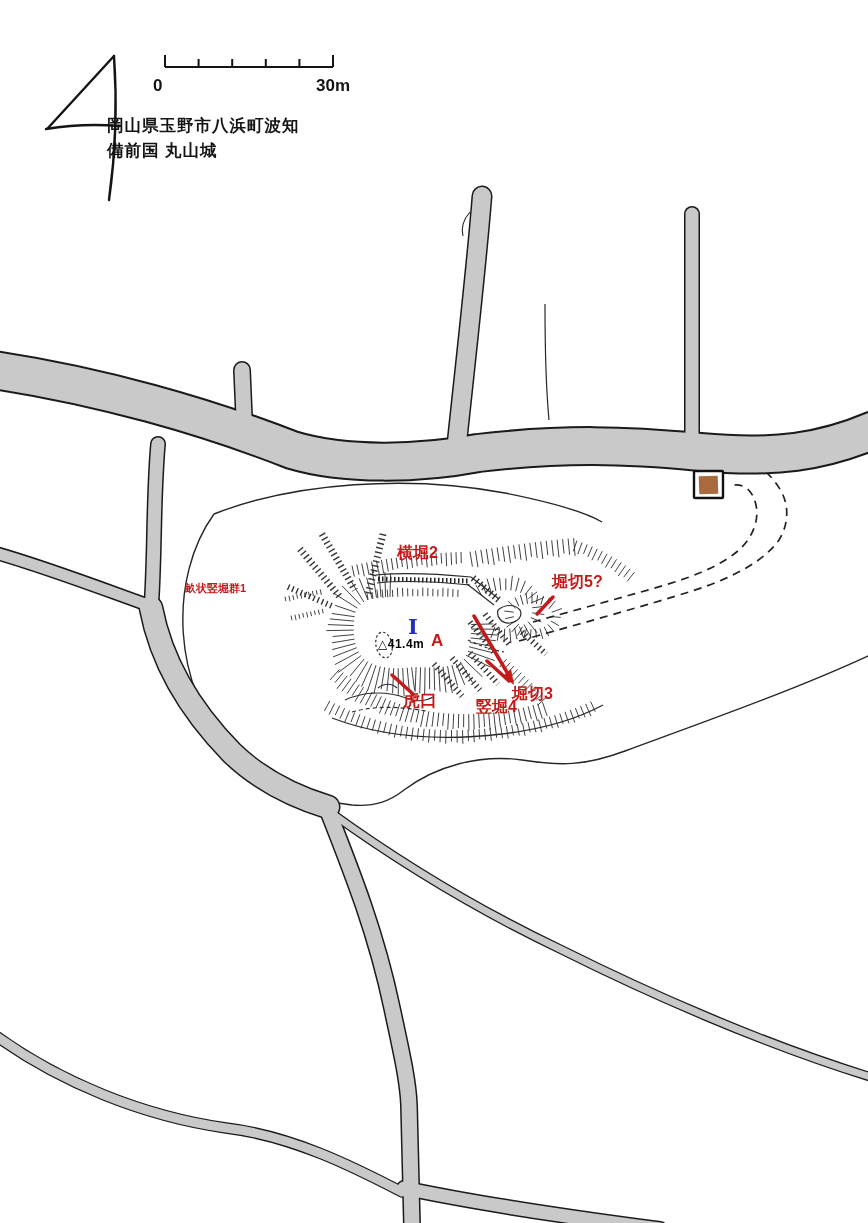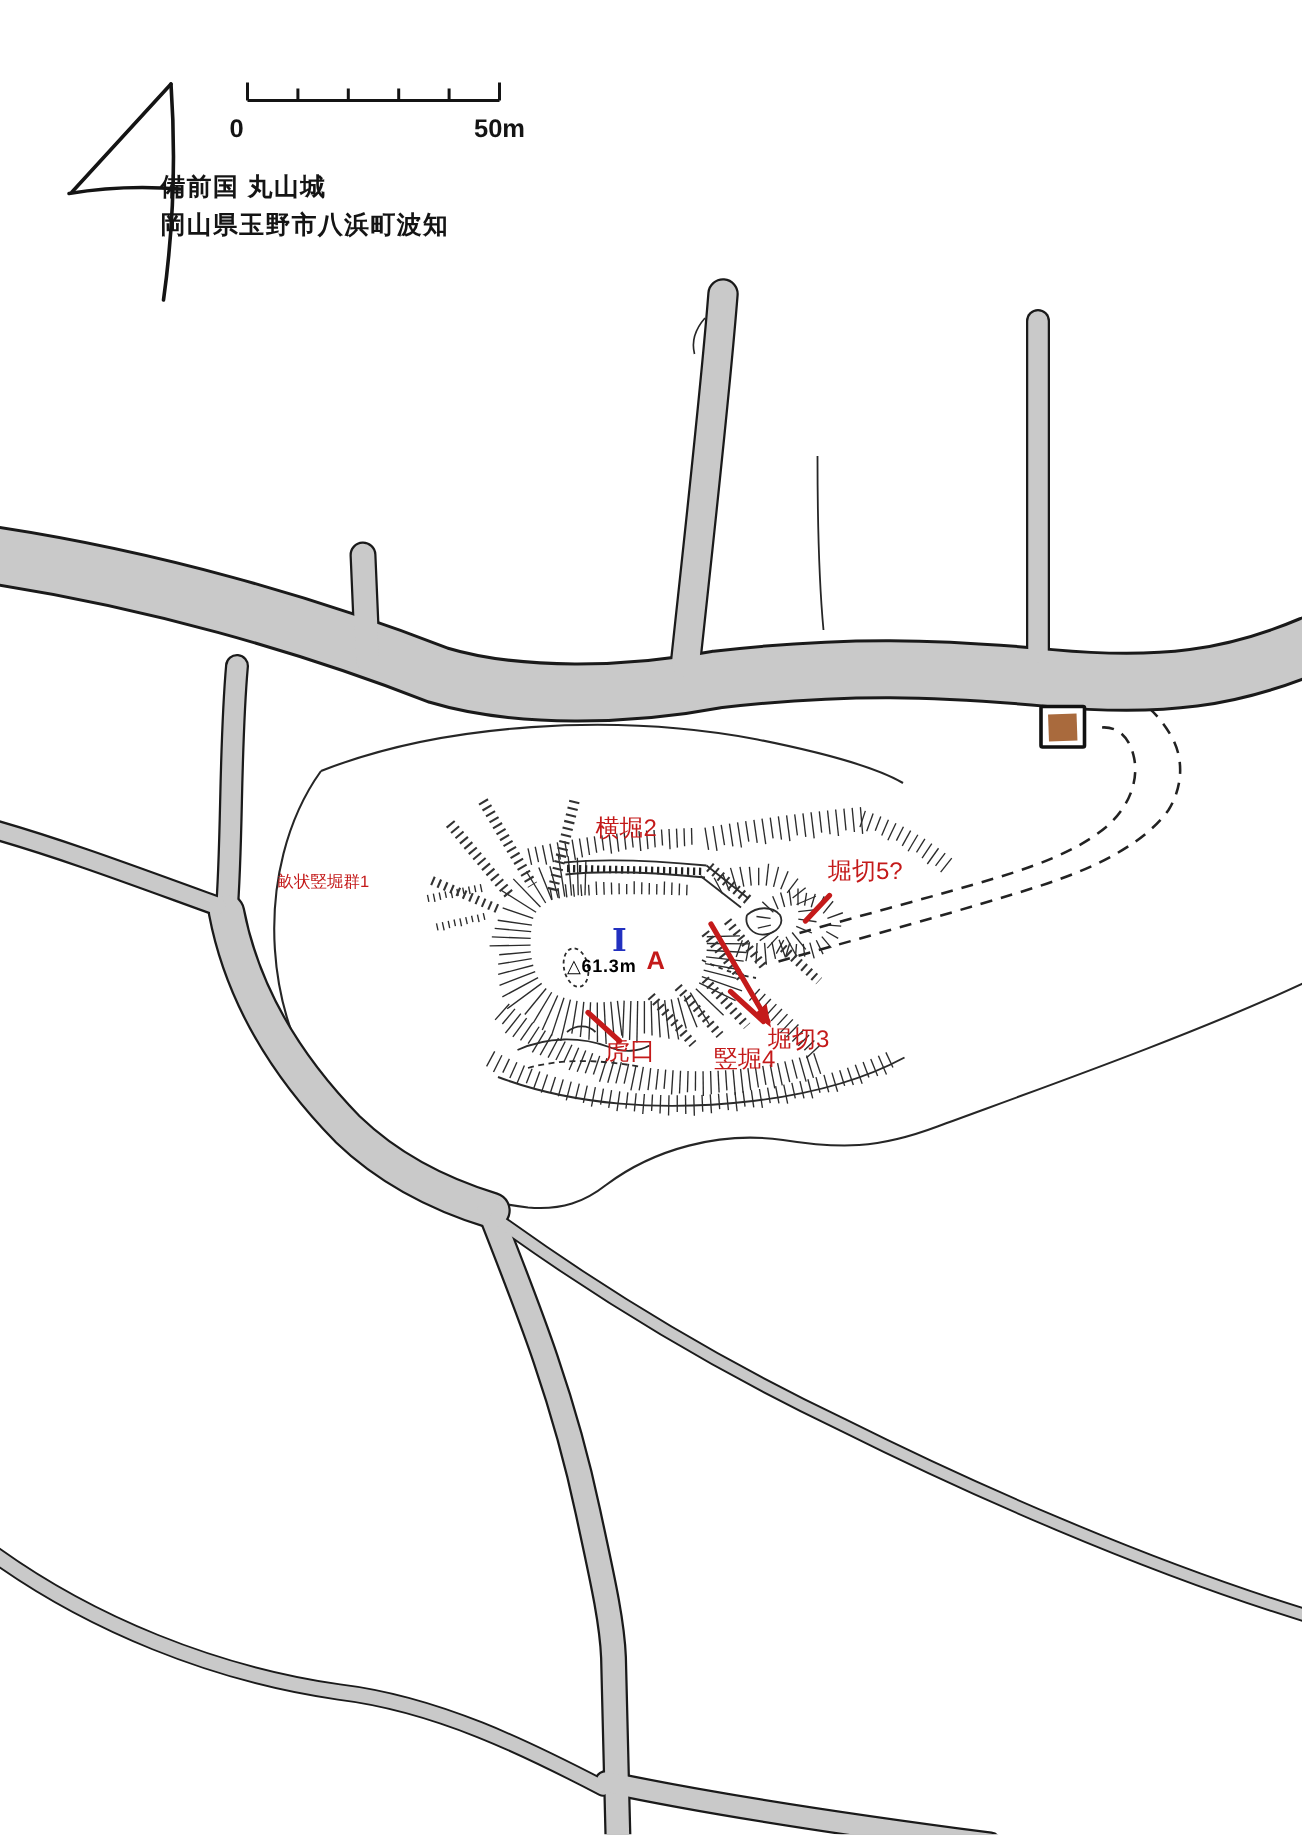--- a/index.html
+++ b/index.html
@@ -3,21 +3,21 @@
 <meta charset="utf-8">
 <style>
   html,body{margin:0;padding:0;background:#ffffff;}
   #page{position:relative;width:868px;height:1223px;background:#ffffff;overflow:hidden;
         font-family:"Liberation Sans","DejaVu Sans",sans-serif;}
   #mapsvg{position:absolute;left:0;top:0;}
   .lbl{position:absolute;white-space:nowrap;line-height:1.05;}
   .title-block{position:absolute;left:107px;top:113px;color:#141414;font-size:16.5px;
                letter-spacing:1px;line-height:25px;font-weight:bold;}
   .scale-num{position:absolute;color:#141414;font-size:17px;font-weight:bold;}
-  .red{color:#c41a1a;font-weight:normal;font-size:16px;}
+  .red{color:#c41a1a;font-weight:bold;font-size:16px;}
   .lbl-unejo{left:185px;top:583px;font-size:11px;}
   .lbl-yokobori2{left:397px;top:545px;}
   .lbl-horikiri5{left:552px;top:574px;}
   .lbl-horikiri3{left:512px;top:686px;}
   .lbl-tatebori4{left:476px;top:699px;}
   .lbl-koguchi{left:403px;top:692px;font-size:17px;text-align:right;}
   .mk-I{left:408px;top:616px;color:#2230c0;font-family:"DejaVu Serif","Liberation Serif",serif;
         font-size:21px;font-weight:bold;}
   .mk-A{left:431px;top:632px;color:#c41a1a;font-size:17px;font-weight:bold;}
   .mk-elev{left:378px;top:638px;color:#000;font-size:12px;font-weight:bold;letter-spacing:0.5px;}
@@ -475,30 +475,30 @@
     <path d="M165,67 L165,55"></path>
         <path d="M333,67 L333,55"></path>
     <path d="M198.6,67 L198.6,59"></path>
         <path d="M232.2,67 L232.2,59"></path>
     <path d="M265.8,67 L265.8,59"></path>
         <path d="M299.4,67 L299.4,59"></path>
   </g>
 </svg>
 
 <div class="scale-num" style="left:153px;top:76px;">0</div>
-<div class="scale-num" style="left:316px;top:76px;">50m</div>
+<div class="scale-num" style="left:316px;top:76px;">30m</div>
 
 <div class="title-block">
+  <div>岡山県玉野市八浜町波知</div>
   <div>備前国 丸山城</div>
-  <div>岡山県玉野市八浜町波知</div>
 </div>
 
 <div class="lbl red lbl-unejo">畝状竪堀群1</div>
 <div class="lbl red lbl-yokobori2">横堀2</div>
 <div class="lbl red lbl-horikiri5">堀切5?</div>
 <div class="lbl red lbl-horikiri3">堀切3</div>
 <div class="lbl red lbl-tatebori4">竪堀4</div>
 <div class="lbl red lbl-koguchi">虎口</div>
 
 <div class="lbl mk-I">I</div>
 <div class="lbl mk-A">A</div>
-<div class="lbl mk-elev">△61.3m</div>
+<div class="lbl mk-elev">△41.4m</div>
 </div>
 
 </body></html>

